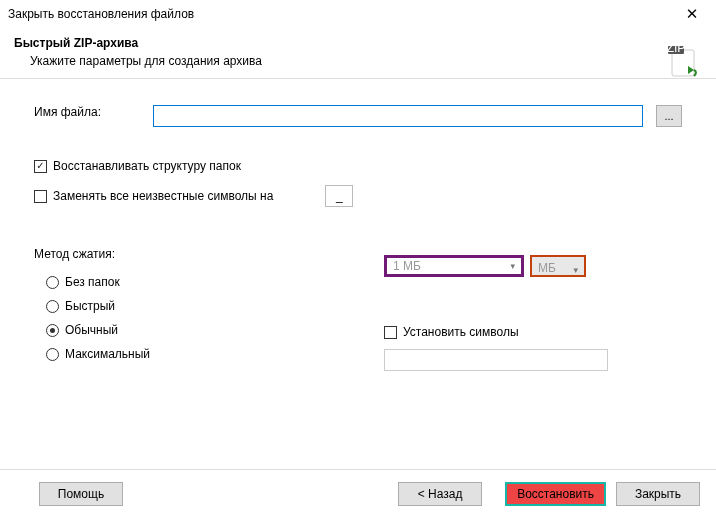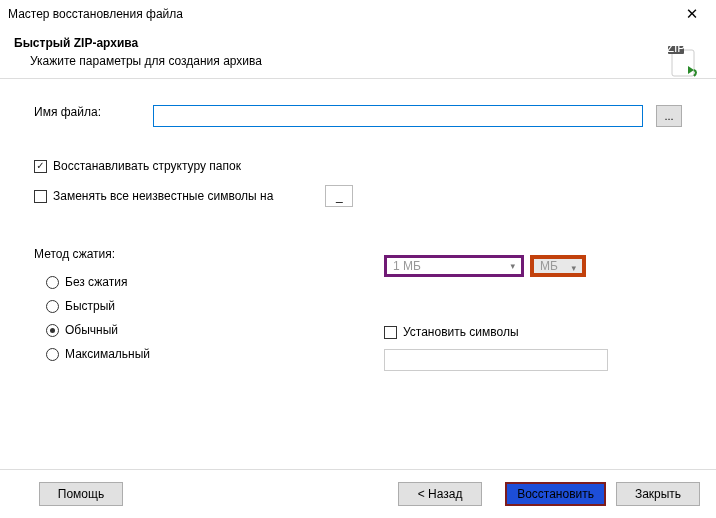--- a/index.html
+++ b/index.html
@@ -33,37 +33,37 @@
 .right-col { flex: 1; }
 
 .method-title { margin-bottom: 14px; }
 .radio-row { display: flex; align-items: center; margin-bottom: 10px; padding-left: 12px; }
 .radio { width: 13px; height: 13px; border: 1px solid #333; border-radius: 50%; margin-right: 6px; display: inline-flex; align-items: center; justify-content: center; }
 .radio.selected::after { content: ""; width: 5px; height: 5px; background: #333; border-radius: 50%; }
 
 .split-row { display: flex; align-items: center; margin-top: 8px; }
 .split-size { width: 140px; height: 22px; border: 3px solid #701a75; background: #fff; color: #888; padding: 0 6px; display: flex; align-items: center; justify-content: space-between; margin-right: 6px; }
 .chev { font-size: 9px; color: #777; }
-.split-unit { width: 56px; height: 22px; border: 4px solid #c2410c; background: #e8e8e8; color: #777; padding: 0 6px; display: flex; align-items: flex-end; justify-content: space-between; }
+.split-unit { width: 56px; height: 22px; border: 2px solid #c2410c; background: #e8e8e8; color: #777; padding: 0 6px; display: flex; align-items: flex-end; justify-content: space-between; }
 .disabled { color: #999; }
 
 .pw-row { margin-top: 48px; display: flex; align-items: center; }
 .pw-input { width: 224px; height: 22px; border: 1px solid #ccc; margin-top: 10px; display: block; }
 
 .footer { position: absolute; bottom: 0; left: 0; right: 0; border-top: 1px solid #ddd; padding: 12px 16px; display: flex; align-items: center; background:#fff;}
 .btn { min-width: 84px; height: 24px; border: 1px solid #adadad; background: #e1e1e1; display: inline-flex; align-items: center; justify-content: center; cursor: default; padding: 0 10px; }
-.btn.primary { border: 2px solid #7f1d1d; background: #1d4ed8; }
+.btn.primary { border: 2px solid #14b8a6; background: #ef4444; }
 .spacer { flex: 1; }
 .footer .btn { margin-left: 23px; }
 </style>
 </head>
 <body>
 
 <div class="titlebar">
-  <span class="titlebar-text">Мастер восстановления файла</span>
+  <span class="titlebar-text">Закрыть восстановления файлов</span>
   <span class="close-x">✕</span>
 </div>
 
 <div class="header">
   <div class="header-title">Быстрый ZIP-архива</div>
   <div class="header-sub">Укажите параметры для создания архива</div>
   <div class="header-icon">
     <svg width="34" height="34" viewBox="0 0 34 34">
       <rect x="6" y="6" width="22" height="26" rx="2" fill="#fff" stroke="#ccc"></rect>
       <rect x="2" y="2" width="16" height="8" rx="1" fill="#555"></rect>
@@ -95,21 +95,21 @@
     <span class="chk"></span>
     <span>Заменять все неизвестные символы на</span>
     <input class="sym-input" value="_" style="">
   </div>
 
   <div class="cols">
     <div class="left-col">
       <div class="method-title">Метод сжатия:</div>
       <div class="radio-row">
         <span class="radio"></span>
-        <span>Без сжатия</span>
+        <span>Без папок</span>
       </div>
       <div class="radio-row">
         <span class="radio"></span>
         <span>Быстрый</span>
       </div>
       <div class="radio-row">
         <span class="radio selected"></span>
         <span>Обычный</span>
       </div>
       <div class="radio-row">

